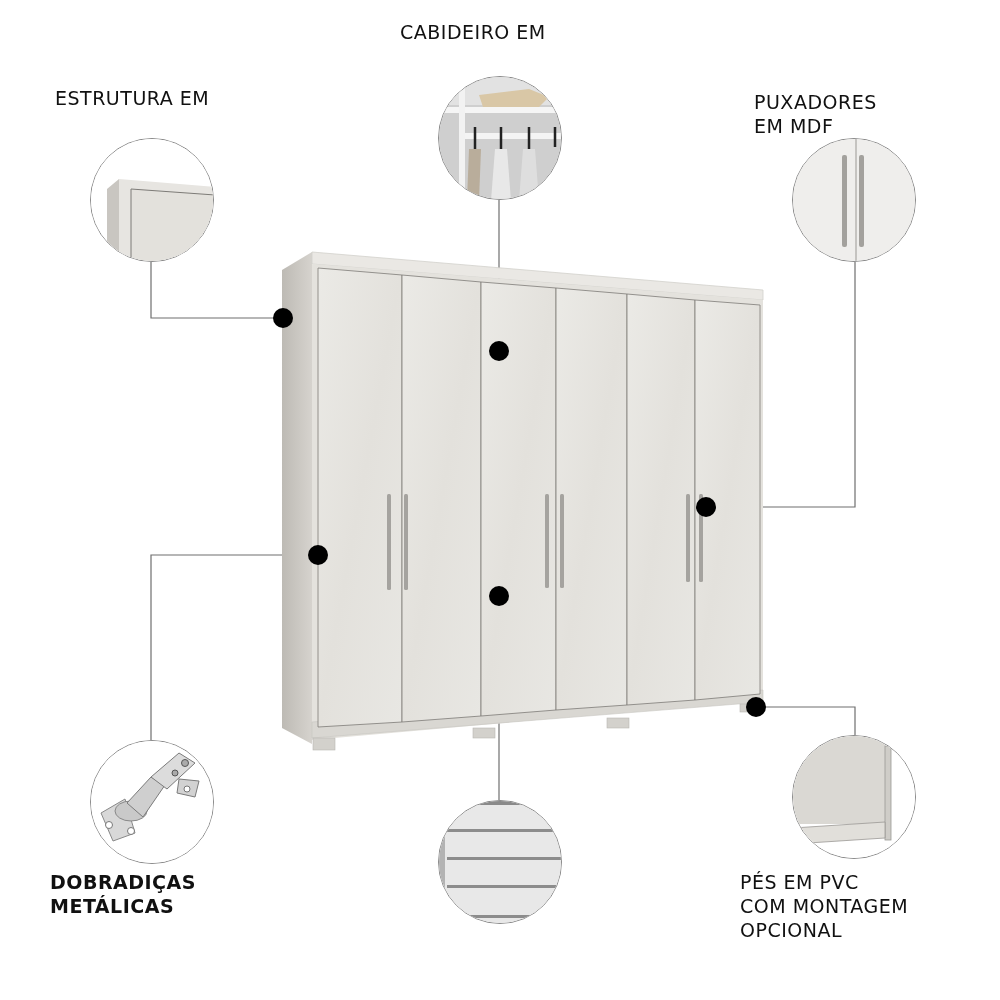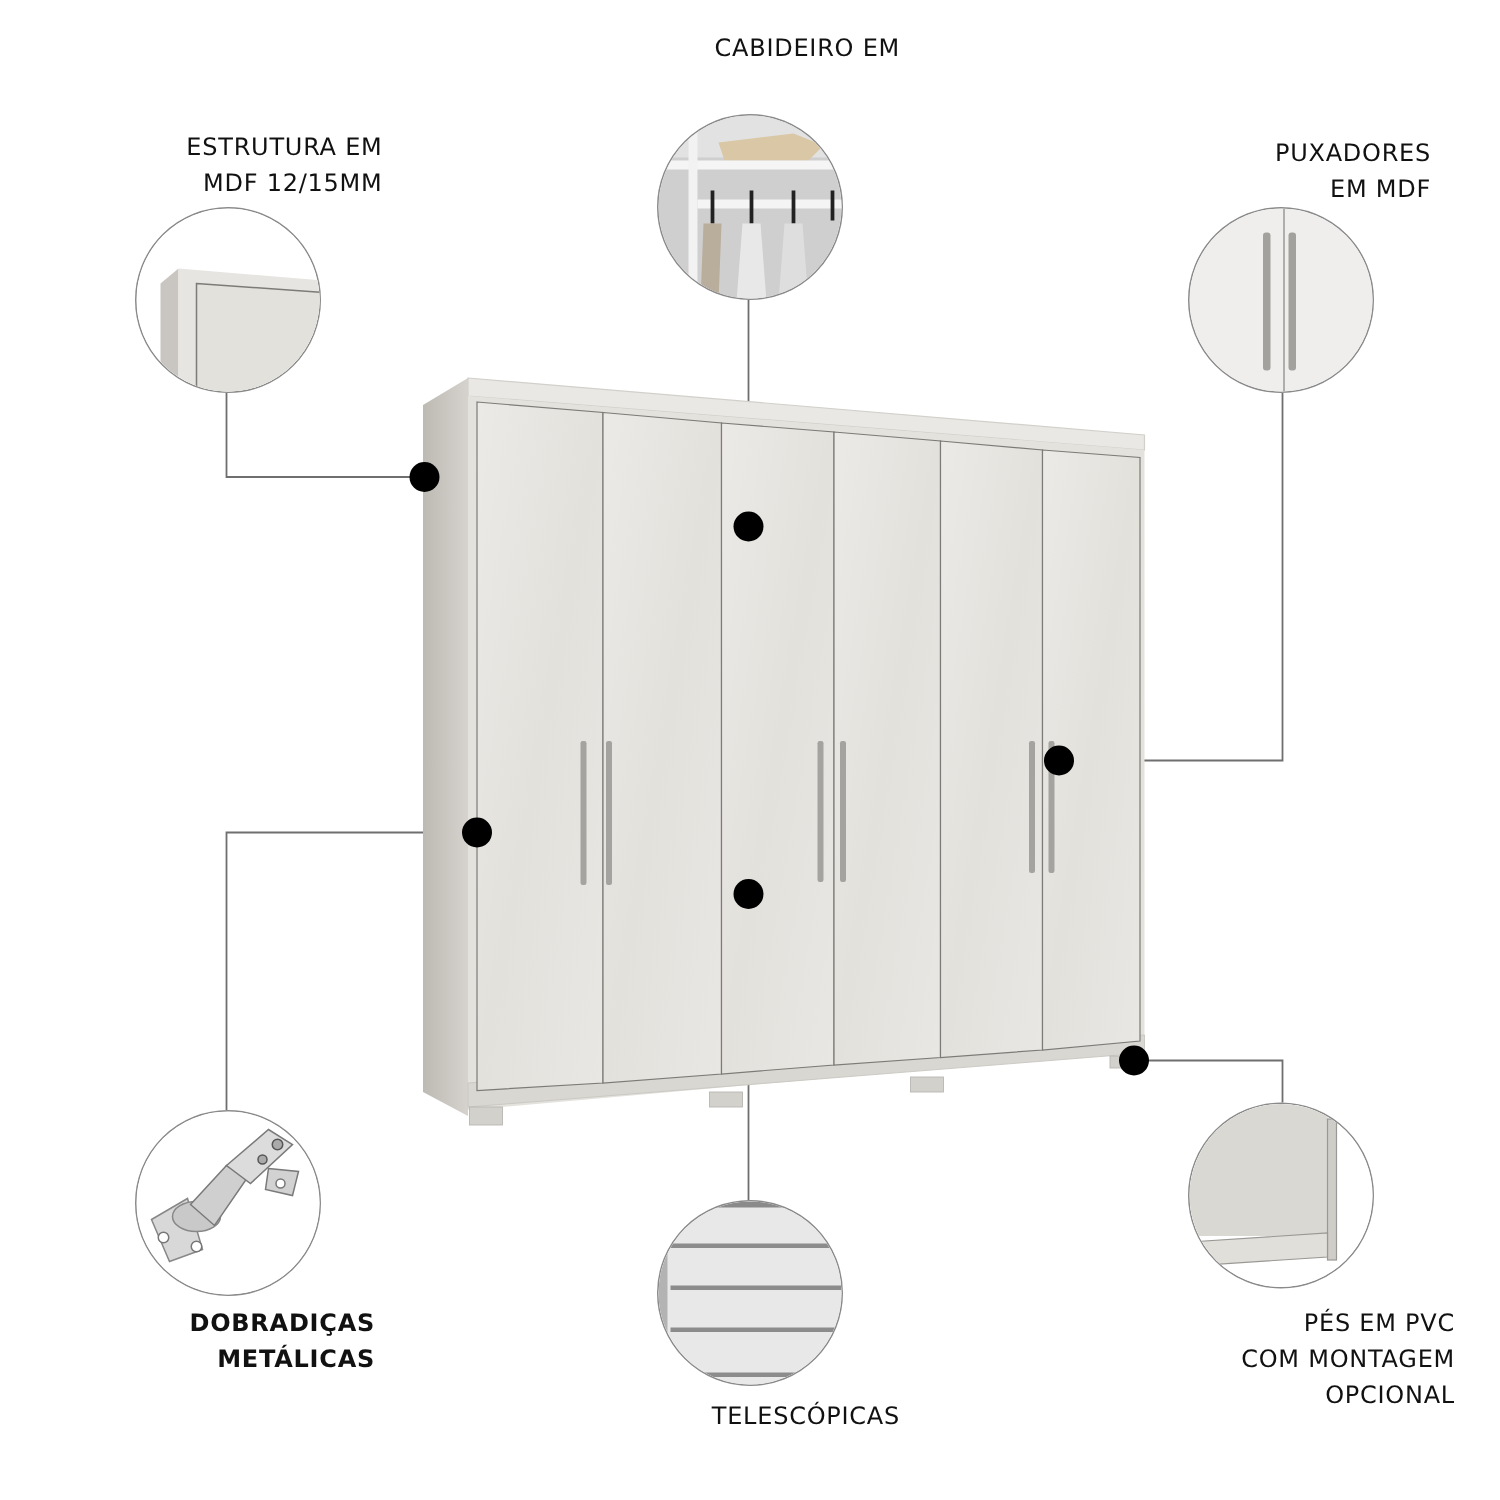--- a/index.html
+++ b/index.html
@@ -1,18 +1,18 @@
 <!DOCTYPE html>
 <html><head>
   <meta charset="utf-8">
   <style>
     html, body { margin: 0; padding: 0; background: #ffffff; }
     body { width: 1000px; height: 1000px; position: relative; overflow: hidden;
            font-family: "DejaVu Sans", sans-serif; color: #111; }
-    .label { position: absolute; text-align: right; font-size: 16px; line-height: 24px;
+    .label { position: absolute; text-align: left; font-size: 19px; line-height: 24px;
              letter-spacing: 0.5px; font-weight: 400; text-transform: uppercase; }
     .label span { display: block; }
     .circle { position: absolute; border-radius: 50%; border: 1.3px solid #8a8a8a;
               overflow: hidden; background: #fff; box-sizing: border-box; }
     .dot { position: absolute; width: 20px; height: 20px; border-radius: 50%; background: #000;
            margin-left: -10px; margin-top: -10px; }
     svg.lines { position: absolute; left: 0; top: 0; }
     .wardrobe { position: absolute; left: 0; top: 0; }
   </style>
 </head>
@@ -159,38 +159,36 @@
   <svg width="124" height="124">
     <rect width="124" height="124" fill="#fff"></rect>
     <rect x="0" y="0" width="92" height="88" fill="#dad8d3"></rect>
     <rect x="92" y="10" width="6" height="94" fill="#cfcdc8" stroke="#9a9894" stroke-width="0.8"></rect>
     <polygon points="0,92 92,86 92,102 0,108" fill="#e1dfda" stroke="#9a9894" stroke-width="0.8"></polygon>
   </svg>
 </div>
 
 <div class="label" style="left:55px; top:86px; width:200px;">
   <span>ESTRUTURA EM</span>
-  <span>MDF 12/15MM</span>
 </div>
 
 <div class="label" style="left:400px; top:20px; width:200px;">
   <span>CABIDEIRO EM</span>
 </div>
 
 <div class="label" style="left:754px; top:90px; width:200px;">
   <span>PUXADORES</span>
   <span>EM MDF</span>
 </div>
 
 <div class="label" style="left:50px; top:870px; width:200px;font-weight:bold;">
   <span>DOBRADIÇAS</span>
   <span>METÁLICAS</span>
 </div>
 
 <div class="label" style="left:400px; top:932px; width:200px;">
-  <span>TELESCÓPICAS</span>
 </div>
 
 <div class="label" style="left:740px; top:870px; width:230px;">
   <span>PÉS EM PVC</span>
   <span>COM MONTAGEM</span>
   <span>OPCIONAL</span>
 </div>
 
 </body></html>

